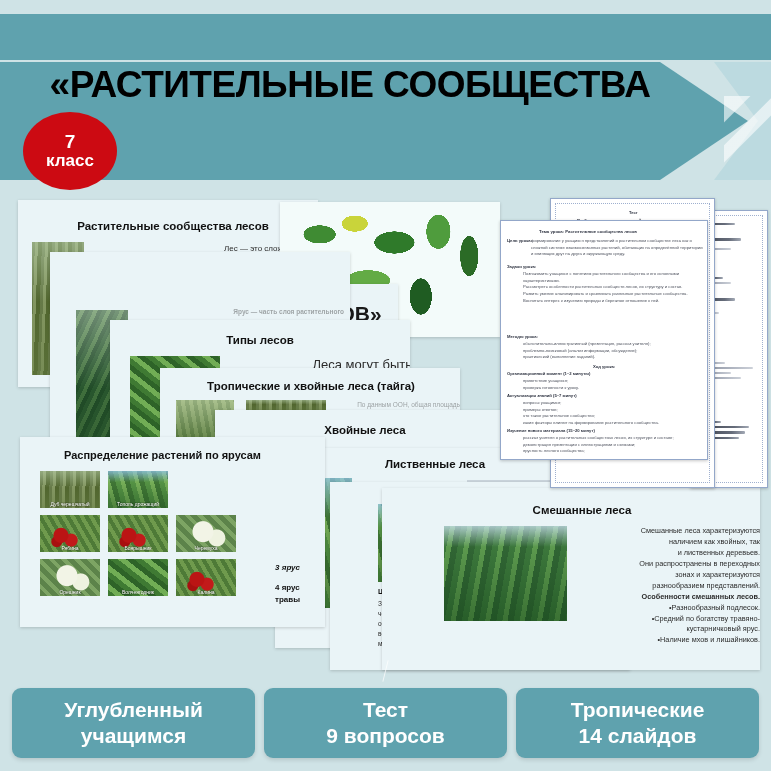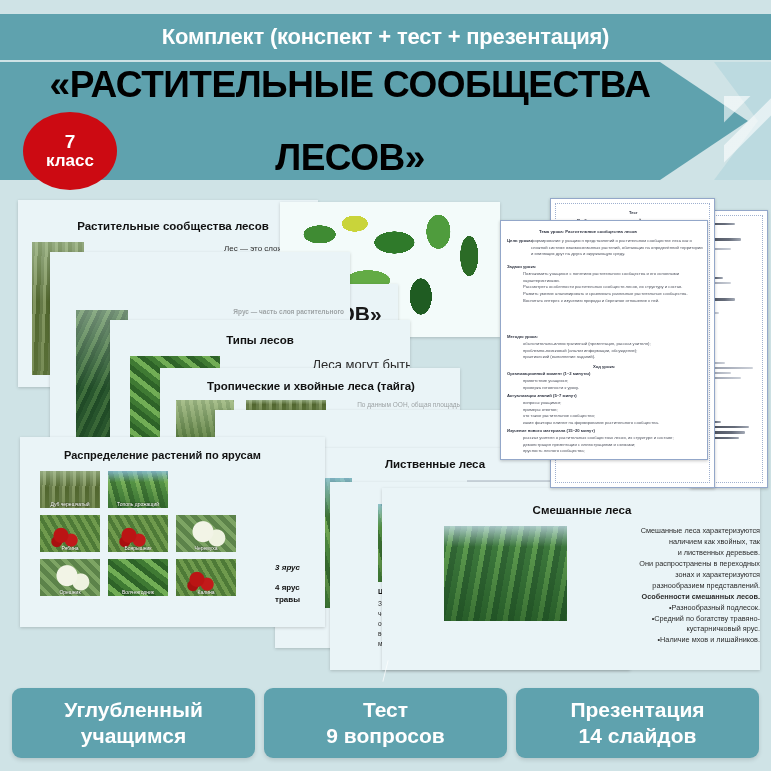--- a/index.html
+++ b/index.html
@@ -175,27 +175,25 @@
   .divider-line {
     position: absolute; top: 660px; left: 385px; width: 1px; height: 22px;
     background: rgba(255,255,255,.7); transform: rotate(14deg);
   }
 </style>
 </head>
 <body>
 
 <div class="header-wrap">
   <div class="hdr-top-band"></div>
-  <div class="hdr-subtitle">Комплект (конспект + тест + презентация)</div>
   <div class="hdr-arrow"></div>
   <div class="hdr-accent1"></div>
   <div class="hdr-accent2"></div>
   <div class="hdr-title">
     <span>«РАСТИТЕЛЬНЫЕ СООБЩЕСТВА</span>
-    <span>ЛЕСОВ»</span>
   </div>
   <div class="badge">
     <span class="badge-num">7</span>
     <span class="badge-lbl">класс</span>
   </div>
 </div>
 
 <div class="stage">
 
   <div class="slide" style="left:18px; top:8px; width:300px; height:187px;">
@@ -229,20 +227,21 @@
     </div>
     <div class="ph ph-conifer" style="left:16px; top:80px; width:58px; height:44px;"></div>
     <div class="ph ph-white" style="left:16px; top:128px; width:58px; height:44px;"></div>
     <div class="ph ph-forest" style="left:86px; top:32px; width:80px; height:10px;"></div>
     <div class="slide-title" style="left:6px; top:12px; width:290px; font-size:11.5px;">Тропические и хвойные леса (тайга)</div>
     <div class="slide-body" style="left:170px; top:33px; width:130px; font-size:6.5px; opacity:.42;">По данным ООН, общая площадь</div>
   </div>
 
   <div class="slide" style="left:215px; top:218px; width:300px; height:200px;">
     <div class="ph ph-conifer" style="left:26px; top:38px; width:45px; height:130px;"></div>
+    <div class="slide-title" style="left:10px; top:14px; width:280px; font-size:11.5px;">Хвойные леса</div>
   </div>
 
   <div class="slide" style="left:275px; top:256px; width:300px; height:200px;">
     <div class="ph ph-broad" style="left:22px; top:30px; width:55px; height:130px;"></div>
     <div class="ph ph-mixed" style="left:104px; top:66px; width:40px; height:95px;"></div>
     <div class="slide-title" style="left:20px; top:10px; width:280px; font-size:11.5px;">Лиственные леса</div>
     <div class="slide-body" style="left:192px; top:32px; width:100px; height:3px; background:#8f99a8; opacity:.35;"></div>
   </div>
 
   <div class="slide" style="left:20px; top:245px; width:305px; height:190px;">
@@ -386,16 +385,16 @@
 <div class="footer">
   <div class="fcard f1">
     <span>Углубленный</span>
     <span>учащимся</span>
   </div>
   <div class="fcard f2">
     <span>Тест</span>
     <span>9 вопросов</span>
   </div>
   <div class="fcard f3">
-    <span>Презентация</span>
+    <span>Тропические</span>
     <span>14 слайдов</span>
   </div>
 </div>
 
 </body></html>

